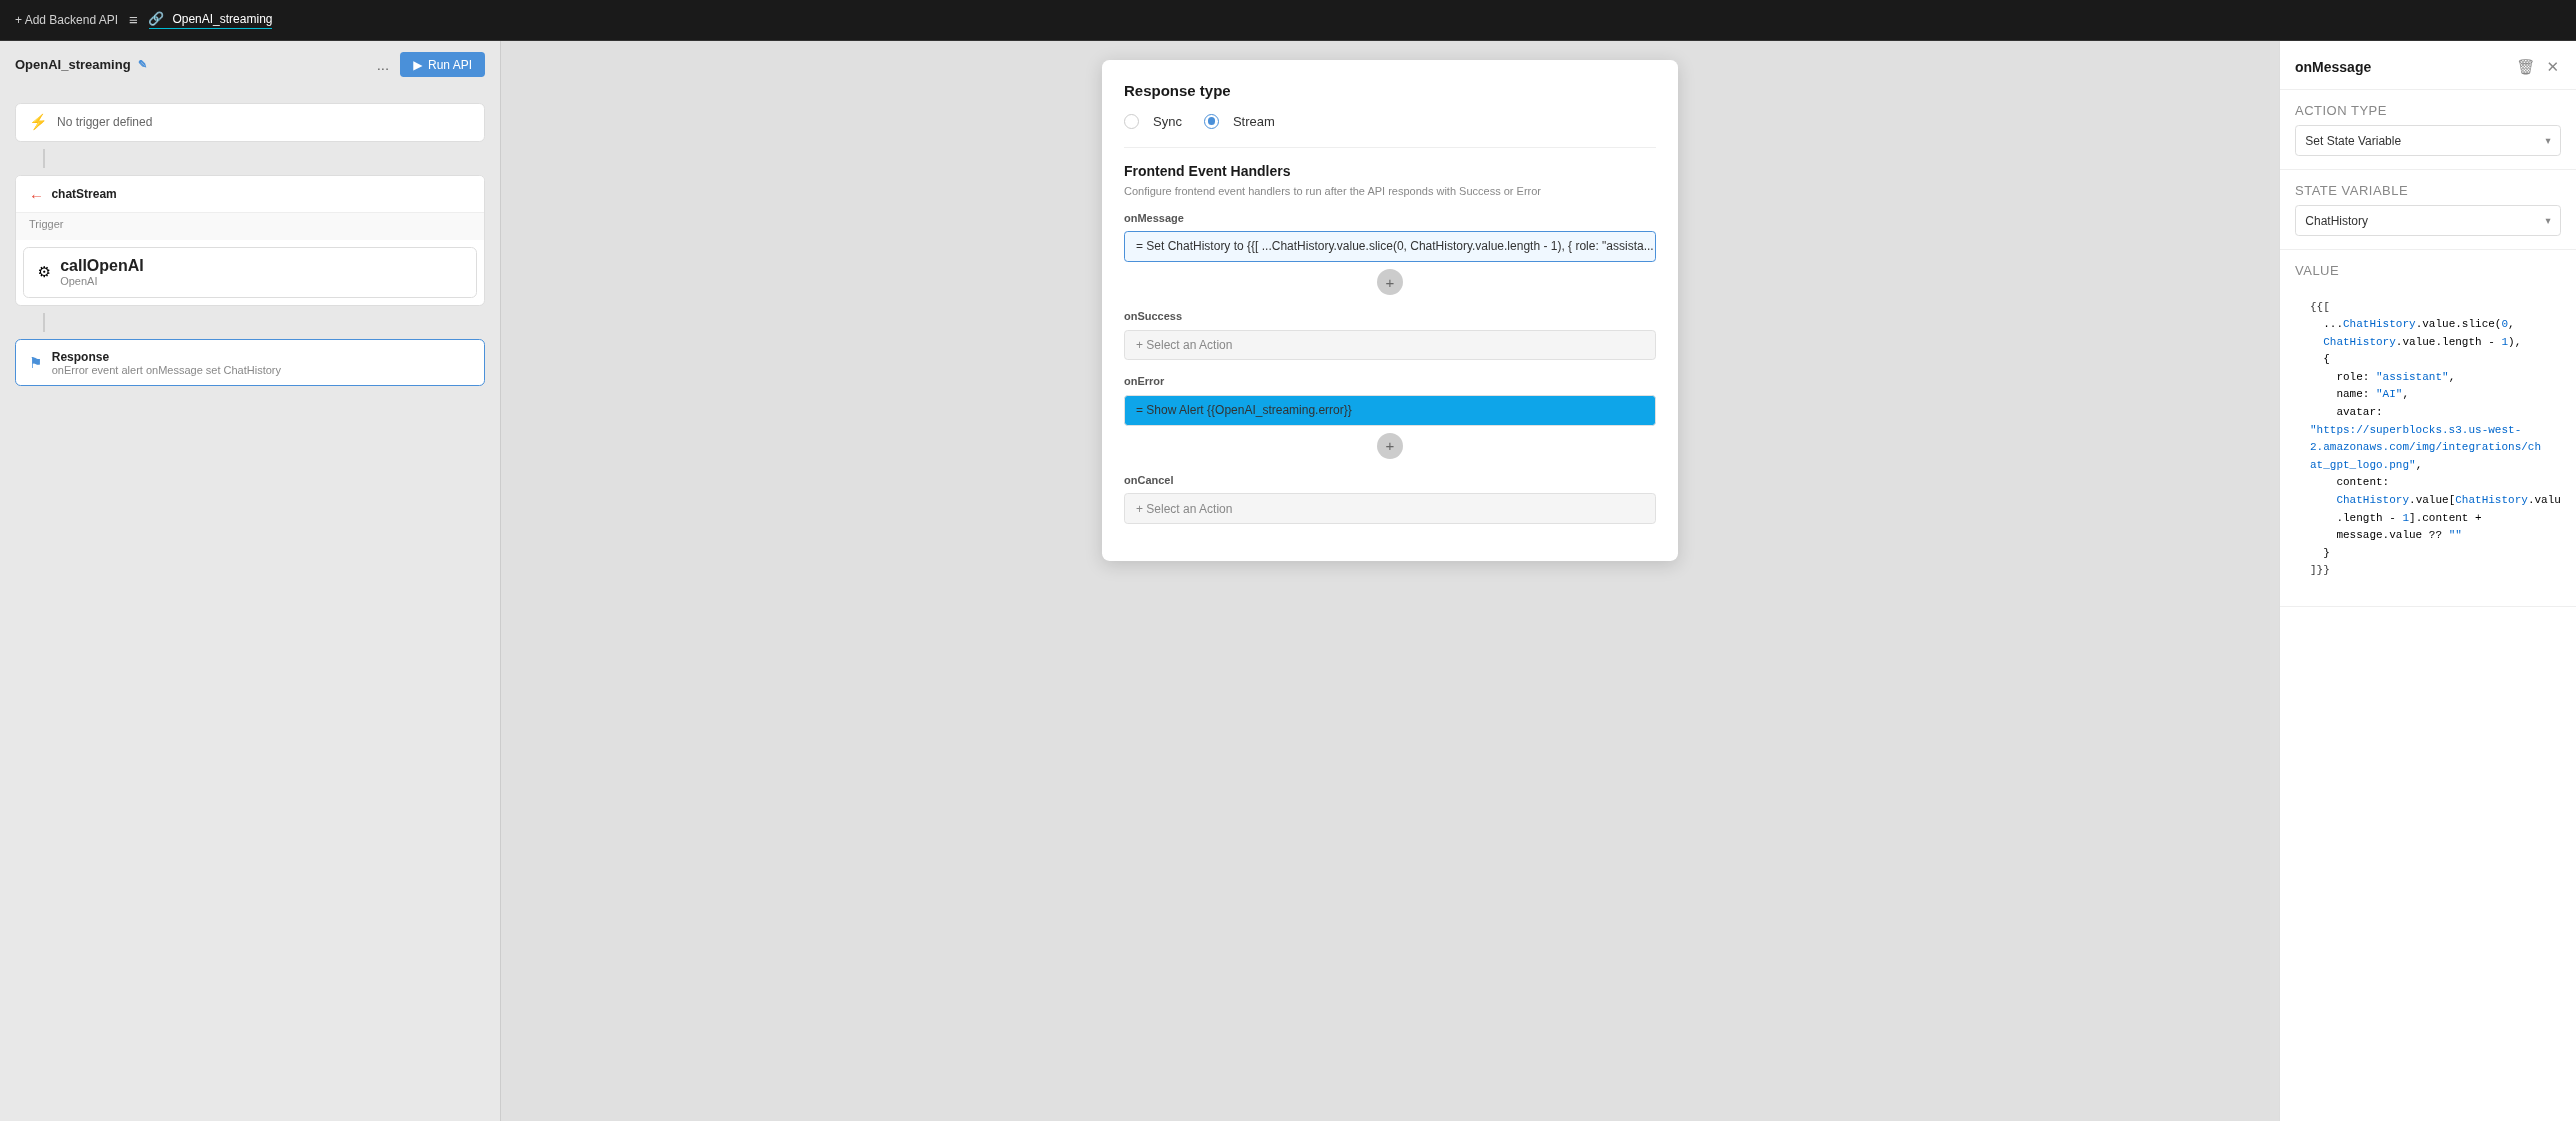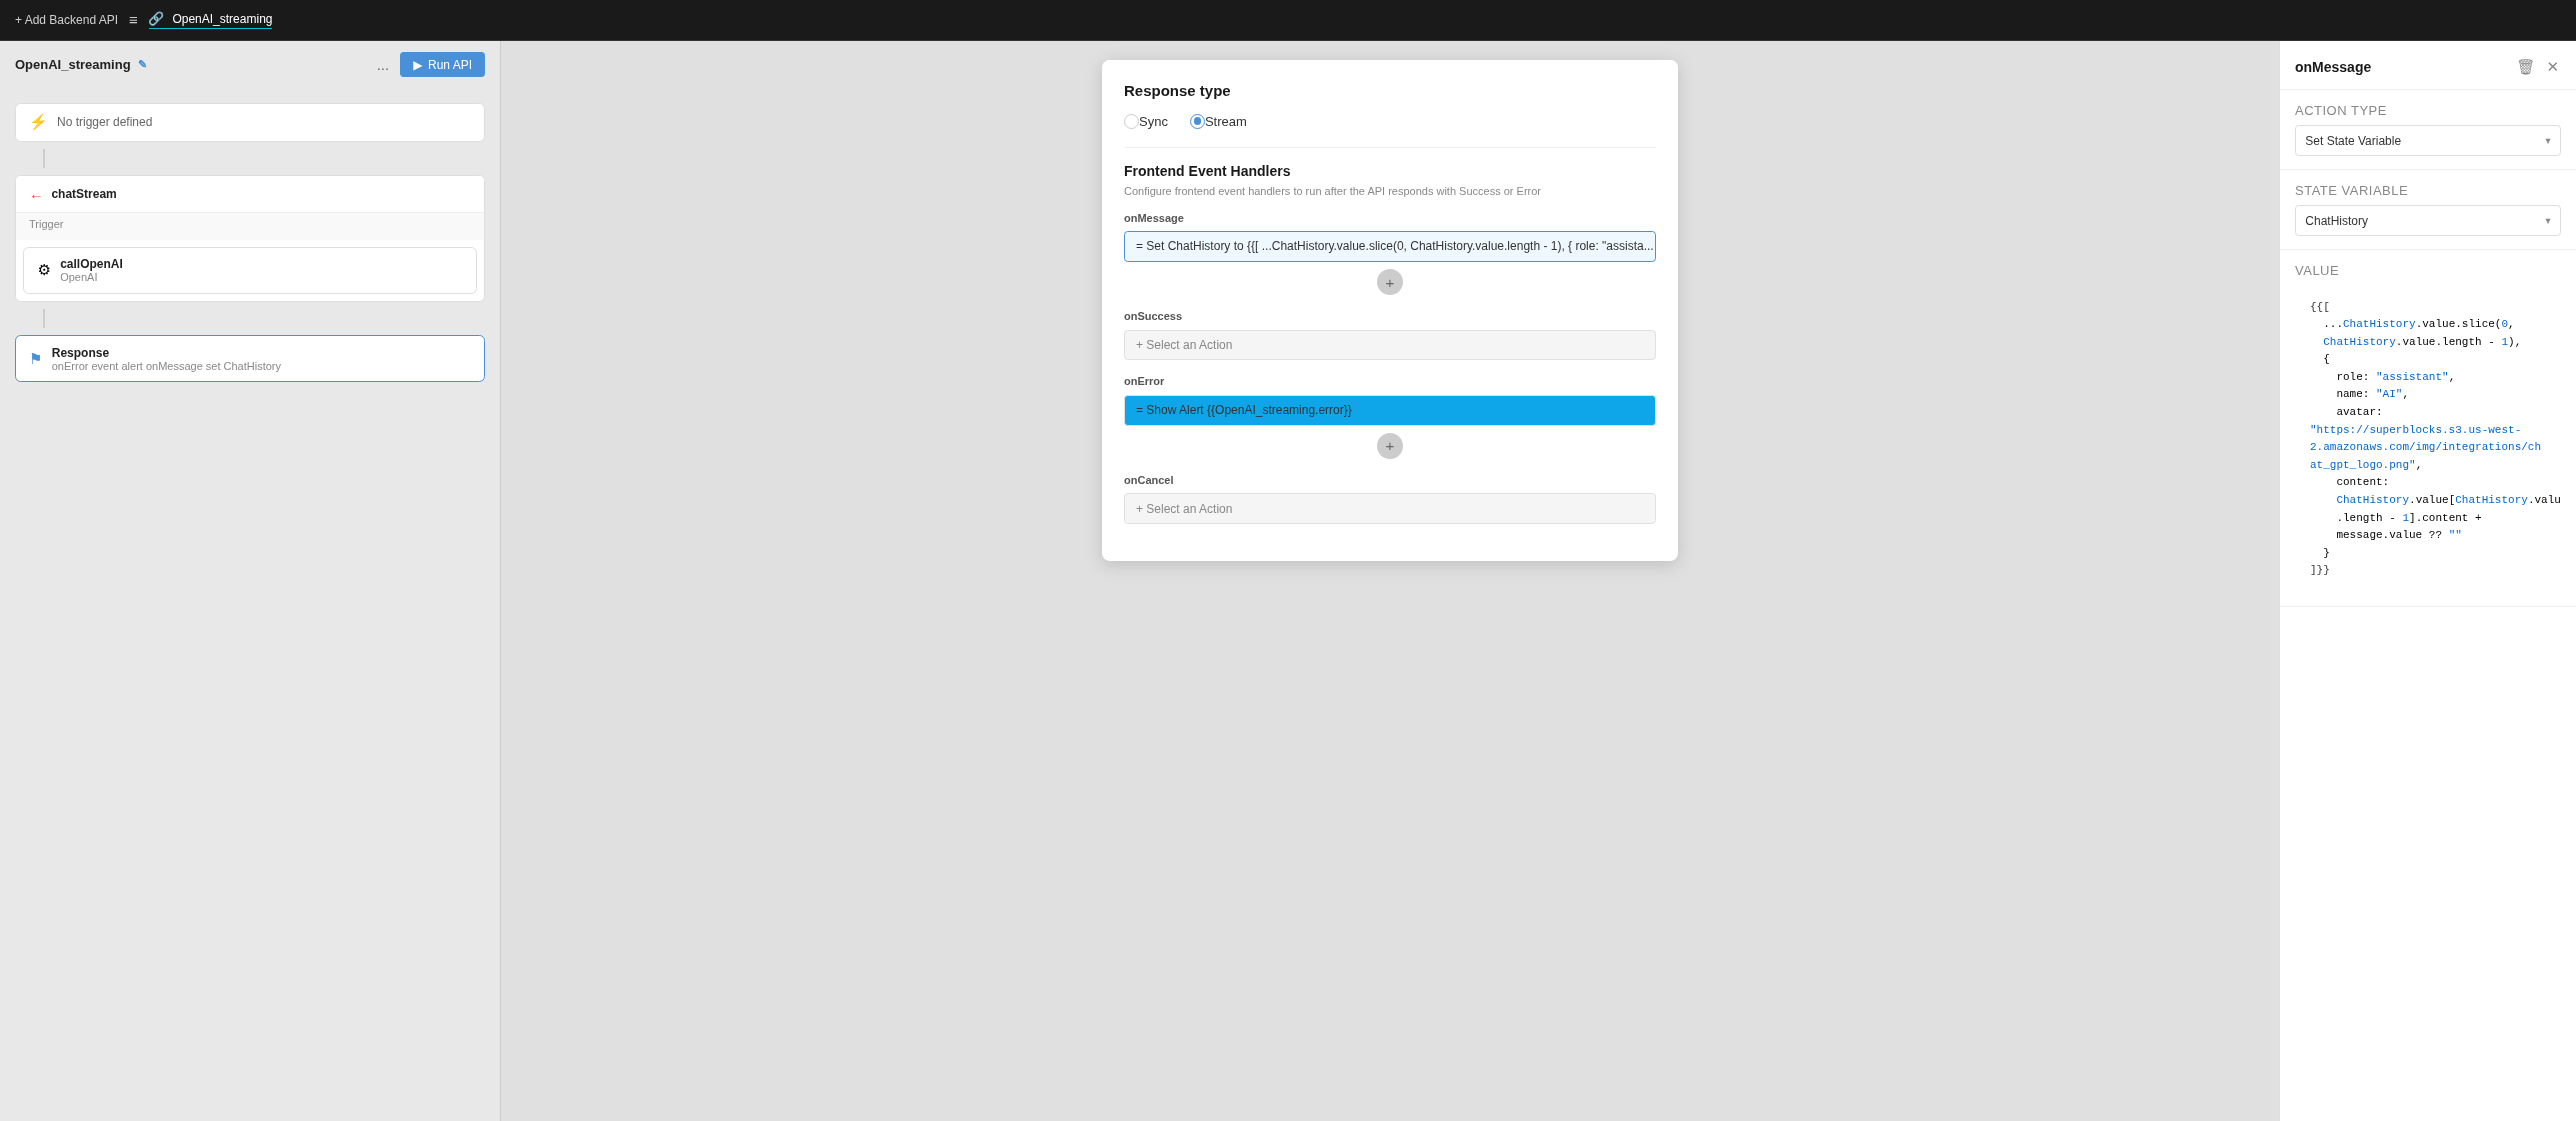--- a/index.html
+++ b/index.html
@@ -209,21 +209,21 @@
       margin-bottom: 15px;
     }
     .radio-group {
       display: flex;
       gap: 22px;
       align-items: center;
     }
     .radio-option {
       display: flex;
       align-items: center;
-      gap: 0;
+      gap: 14px;
       cursor: pointer;
       font-size: 13px;
       color: #333;
     }
     .radio-circle {
       width: 15px;
       height: 15px;
       border-radius: 50%;
       border: 1.9px solid #ccc;
       display: flex;
@@ -432,21 +432,21 @@
       <div class="chatstream-node">
         <div class="chatstream-header">
           <span class="chatstream-icon">←</span>
           <span class="chatstream-name">chatStream</span>
         </div>
         <div class="trigger-label">Trigger</div>
 
         <div class="call-openai-node">
           <span class="openai-icon">⚙</span>
           <div class="node-content">
-            <span style="font-weight:600;font-size:12px;color:#222;">callOpenAI</span>
+            <span style="font-weight:600;font-size:16px;color:#222;">callOpenAI</span>
             <span style="font-size:11px;color:#888;">OpenAI</span>
           </div>
         </div>
       </div>
 
       <div class="connector-line"></div>
 
       <div class="response-node">
         <span class="response-icon">⚑</span>
         <div class="node-content">

